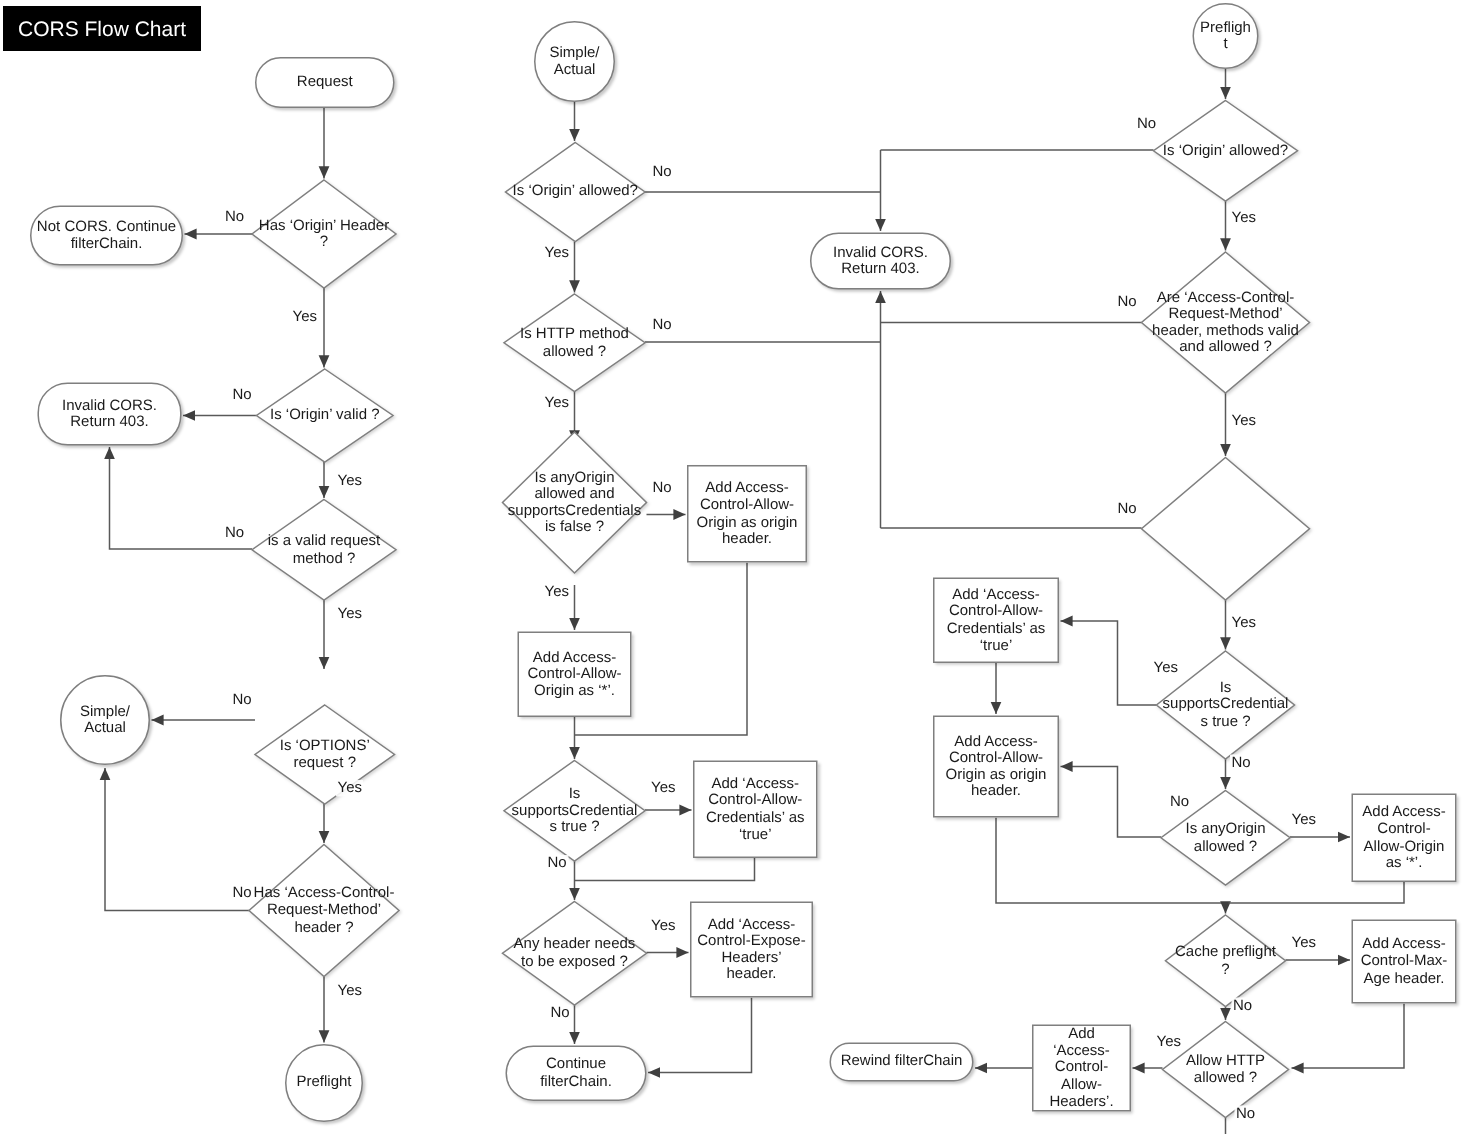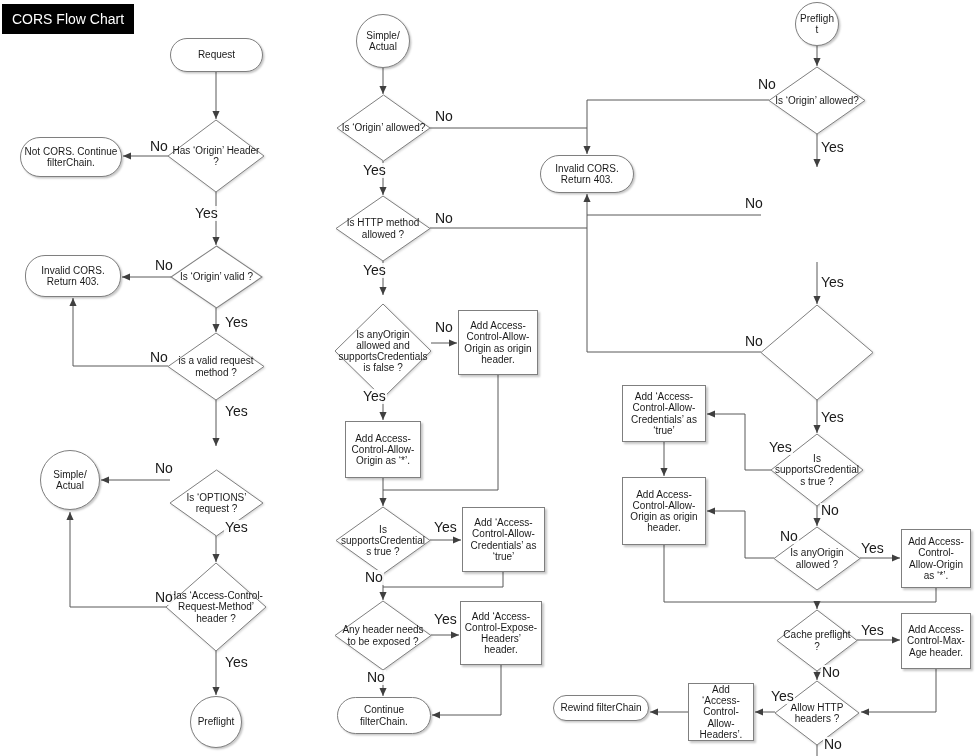--- a/index.html
+++ b/index.html
@@ -9,21 +9,21 @@
   svg.edges{position:absolute;left:0;top:0;z-index:0}
   .edge{fill:none;stroke:#595959;stroke-width:1}
   .node{position:absolute;display:flex;align-items:center;justify-content:center;text-align:center;
         font-size:10px;line-height:1.12;color:#1a1a1a;z-index:1}
   .node span{position:relative;z-index:1;width:100%;padding:0 3px;overflow-wrap:break-word}
   .rect,.stadium,.circle{background:#fff;border:1px solid #7f7f7f;box-shadow:1.5px 1.5px 2px rgba(0,0,0,.22)}
   .stadium{border-radius:20px}
   .circle{border-radius:50%}
   .diamond svg{position:absolute;inset:0;width:100%;height:100%;overflow:visible;filter:drop-shadow(1.5px 1.5px 1px rgba(0,0,0,.18))}
   .diamond polygon{fill:#fff;stroke:#7f7f7f;stroke-width:1;vector-effect:non-scaling-stroke}
-  .elabel{position:absolute;z-index:2;font-size:14px;line-height:1.1;color:#1a1a1a;background:rgba(255,255,255,.88);padding:0 1px}
+  .elabel{position:absolute;z-index:2;font-size:10px;line-height:1.1;color:#1a1a1a;background:rgba(255,255,255,.88);padding:0 1px}
   .title{position:absolute;left:2px;top:4px;background:#000;color:#fff;font-size:14px;padding:7px 10px;z-index:3}
 </style>
 </head>
 <body>
 
 <div id="canvas">
 
   <svg class="edges" width="976" height="756">
     <defs>
       <marker id="arr" viewBox="0 0 10 10" markerWidth="9" markerHeight="9" refX="9" refY="5" orient="auto">
@@ -142,21 +142,21 @@
     </div>
   <div class="node stadium" style="left:540px;top:155px;width:94px;height:38px">
       <span>Invalid CORS. Return 403.</span>
     </div>
   <div class="node diamond" style="left:336px;top:196px;width:94px;height:65px">
       <svg viewBox="0 0 100 100" preserveAspectRatio="none">
         <polygon points="50,0 100,50 50,100 0,50"></polygon>
       </svg>
       <span>Is HTTP method allowed ?</span>
     </div>
-  <div class="node diamond" style="left:335px;top:304px;width:96px;height:94px">
+  <div class="node diamond" style="left:335px;top:288px;width:96px;height:94px">
       <svg viewBox="0 0 100 100" preserveAspectRatio="none">
         <polygon points="50,0 100,50 50,100 0,50"></polygon>
       </svg>
       <span>Is anyOrigin allowed and supportsCredentials is false ?</span>
     </div>
   <div class="node rect" style="left:458px;top:310px;width:80px;height:65px">
       <span>Add Access-Control-Allow-Origin as origin header.</span>
     </div>
   <div class="node rect" style="left:345px;top:421px;width:76px;height:57px">
       <span>Add Access-Control-Allow-Origin as ‘*’.</span>
@@ -185,20 +185,26 @@
 
   <div class="node circle" style="left:795px;top:2px;width:44px;height:44px">
       <span>Preflight</span>
     </div>
   <div class="node diamond" style="left:769px;top:67px;width:96px;height:67px">
       <svg viewBox="0 0 100 100" preserveAspectRatio="none">
         <polygon points="50,0 100,50 50,100 0,50"></polygon>
       </svg>
       <span>Is ‘Origin’ allowed?</span>
     </div>
+  <div class="node diamond" style="left:761px;top:168px;width:112px;height:94px">
+      <svg viewBox="0 0 100 100" preserveAspectRatio="none">
+        <polygon points="50,0 100,50 50,100 0,50"></polygon>
+      </svg>
+      <span>Are ‘Access-Control-Request-Method’ header, methods valid and allowed ?</span>
+    </div>
   <div class="node diamond" style="left:761px;top:305px;width:112px;height:95px">
       <svg viewBox="0 0 100 100" preserveAspectRatio="none">
         <polygon points="50,0 100,50 50,100 0,50"></polygon>
       </svg>
     </div>
   <div class="node rect" style="left:622px;top:385px;width:84px;height:57px">
       <span>Add ‘Access-Control-Allow-Credentials’ as ‘true’</span>
     </div>
   <div class="node diamond" style="left:771px;top:434px;width:92px;height:72px">
       <svg viewBox="0 0 100 100" preserveAspectRatio="none">
@@ -224,21 +230,21 @@
   <div class="node diamond" style="left:777px;top:610px;width:80px;height:61px">
       <svg viewBox="0 0 100 100" preserveAspectRatio="none">
         <polygon points="50,0 100,50 50,100 0,50"></polygon>
       </svg>
       <span>Cache preflight ?</span>
     </div>
   <div class="node diamond" style="left:775px;top:681px;width:84px;height:64px">
       <svg viewBox="0 0 100 100" preserveAspectRatio="none">
         <polygon points="50,0 100,50 50,100 0,50"></polygon>
       </svg>
-      <span>Allow HTTP headers ?</span>
+      <span>Allow HTTP allowed ?</span>
     </div>
   <div class="node rect" style="left:688px;top:683px;width:66px;height:58px">
       <span>Add ‘Access-Control-Allow-Headers’.</span>
     </div>
   <div class="node stadium" style="left:553px;top:695px;width:96px;height:26px">
       <span>Rewind filterChain</span>
     </div>
 
   <span class="elabel" style="left:149px;top:139px">No</span>
   <span class="elabel" style="left:194px;top:206px">Yes</span>

